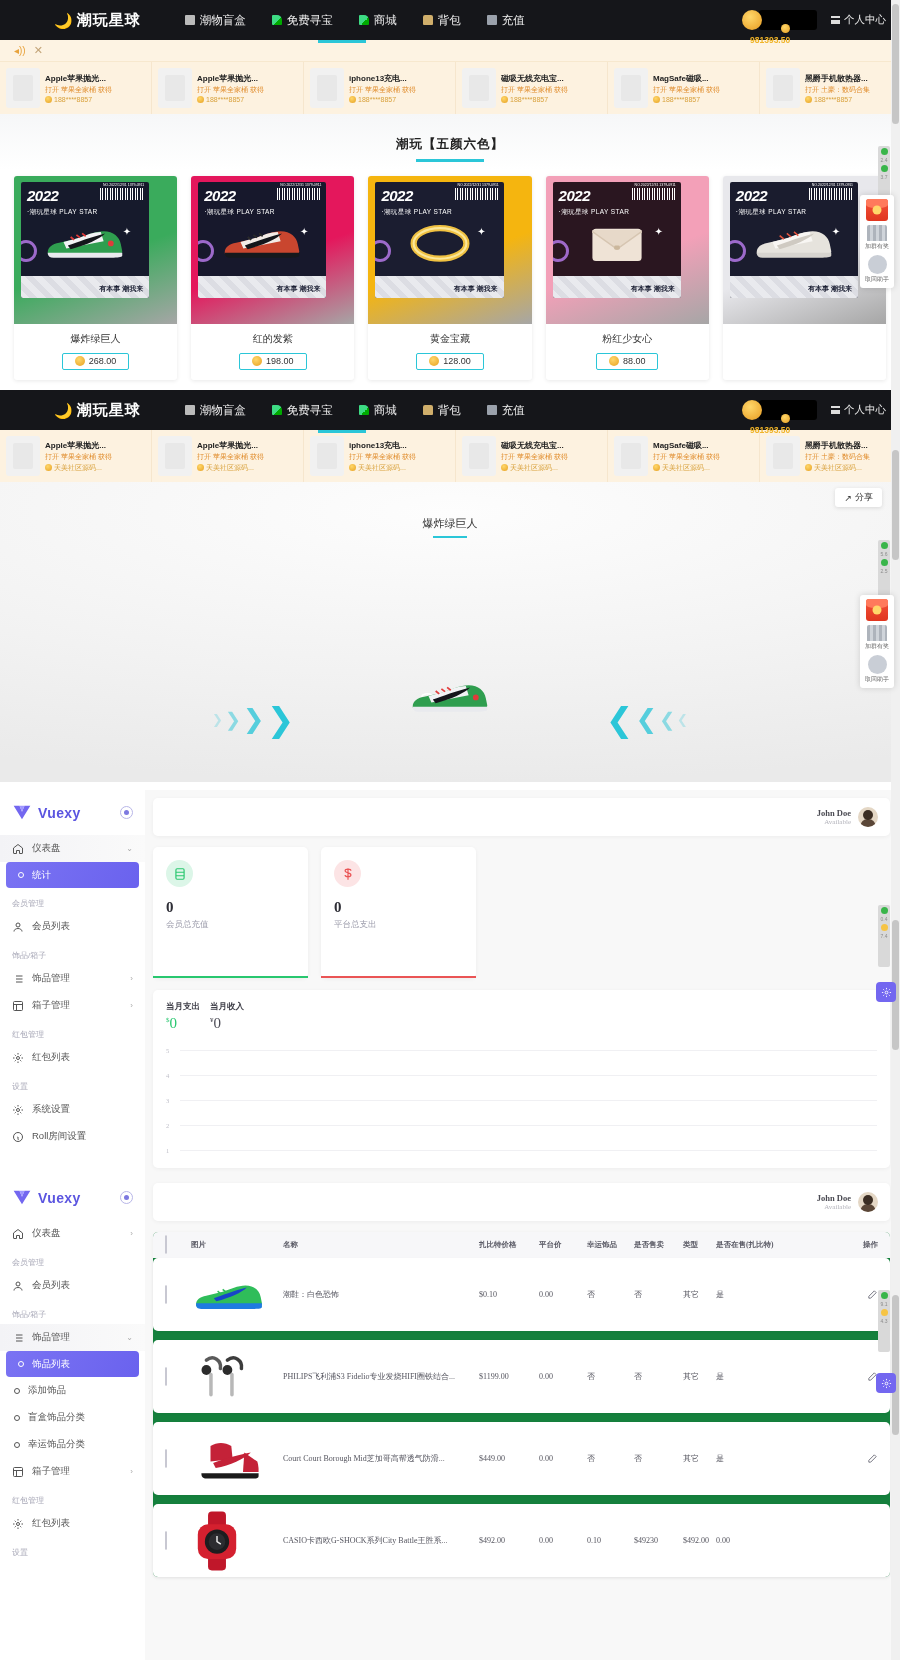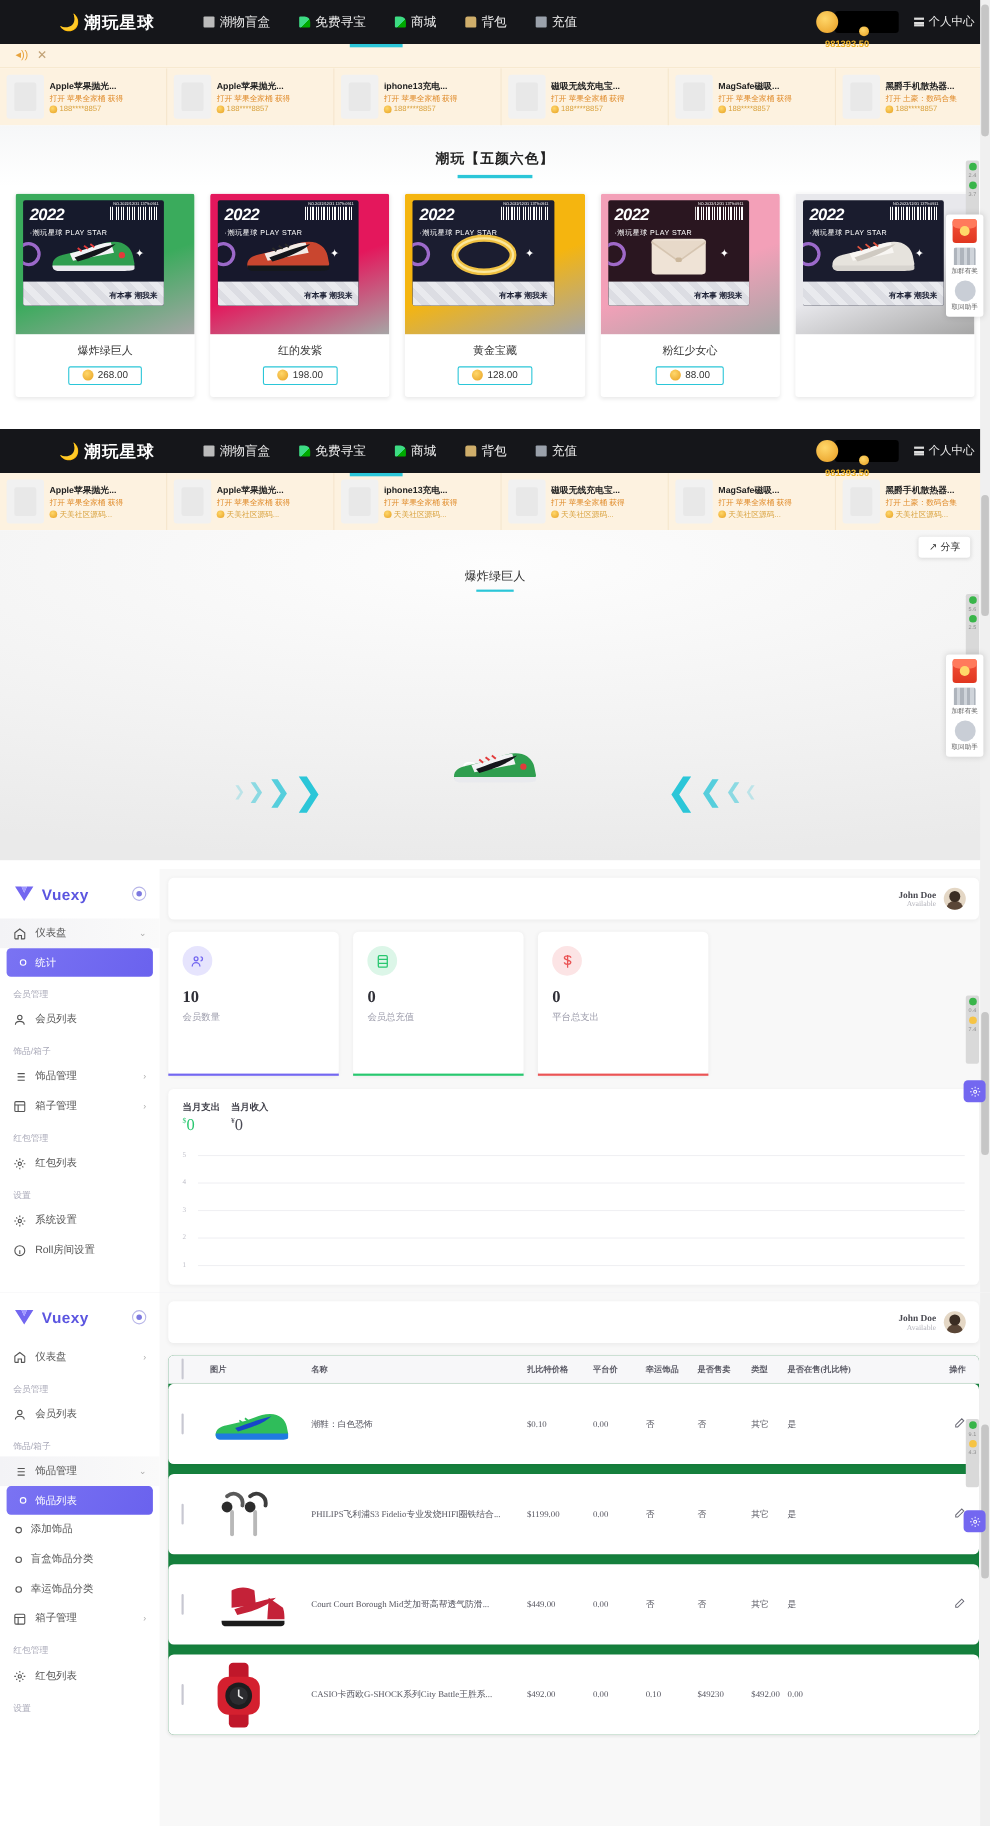--- a/index.html
+++ b/index.html
@@ -72,21 +72,21 @@
   .w-user .coin-dot { width: 7px; height: 7px; }
 
   
   .sec-title-wrap { text-align: center; padding: 22px 0 8px; background: linear-gradient(180deg,#f6f7f8,#fff); }
   .sec-title { font-size: 12.5px; color: #222; font-weight: bold; letter-spacing: 1px; }
   .sec-underline { width: 68px; height: 2.5px; background: #2bc6d8; margin: 6px auto 0; }
 
   
   .cards { display: flex; gap: 14px; padding: 6px 14px 0; }
   .pcard { flex: 1; background: #fff; border-radius: 3px; box-shadow: 0 1px 4px rgba(0,0,0,.09); overflow: hidden; }
-  .pcard-img { height: 128px; position: relative; overflow: hidden; }
+  .pcard-img { height: 148px; position: relative; overflow: hidden; }
   .pc-bg { position: absolute; inset: 0; }
   .pc-inner { position: absolute; left: 7px; top: 6px; right: 28px; bottom: 26px;
               background: #171a2b; border-radius: 2px; overflow: hidden; }
   .pc-year { position: absolute; left: 6px; top: 5px; color: #fff; font-size: 15px; font-weight: bold; font-style: italic; letter-spacing: -.5px; }
   .pc-sub { position: absolute; left: 6px; top: 26px; color: #fff; font-size: 6.5px; letter-spacing: .4px; white-space: nowrap; }
   .pc-barcode { position: absolute; right: 5px; top: 6px; width: 44px; height: 12px;
     background: repeating-linear-gradient(90deg,#fff 0 1px,transparent 1px 2px,#fff 2px 3px,transparent 3px 5px); }
   .pc-code { position: absolute; right: 5px; top: 1px; color: #fff; font-size: 3.5px; }
   .pc-tape { position: absolute; left: 0; right: 0; bottom: 0; height: 22px;
     background: repeating-linear-gradient(45deg,#e9eaee 0 6px,#dcdde3 6px 12px); }
@@ -810,31 +810,20 @@
       <div class="content">
         <div class="appbar">
           <div class="appbar-user">
             <div class="au-name">John Doe</div>
             <div class="au-status">Available</div>
           </div>
           <div class="au-avatar"></div>
         </div>
 
         <div class="stat-row">
-          <div class="stat-card c1">
-            <div class="stat-ic">
-              <svg viewBox="0 0 24 24" width="14" height="14" fill="none" stroke="currentColor" stroke-width="2">
-                <circle cx="9" cy="8" r="3"></circle>
-                  <path d="M3 20c0-3.3 2.7-6 6-6s6 2.7 6 6"></path>
-                  <path d="M16 5a3 3 0 0 1 0 6"></path>
-              </svg>
-            </div>
-            <div class="stat-val">10</div>
-            <div class="stat-lbl">会员数量</div>
-          </div>
           <div class="stat-card c2">
             <div class="stat-ic">
               <svg viewBox="0 0 24 24" width="14" height="14" fill="none" stroke="currentColor" stroke-width="2">
                 <rect x="5" y="3" width="14" height="18" rx="2"></rect>
                   <path d="M5 9h14M5 15h14"></path>
               </svg>
             </div>
             <div class="stat-val">0</div>
             <div class="stat-lbl">会员总充值</div>
           </div>

